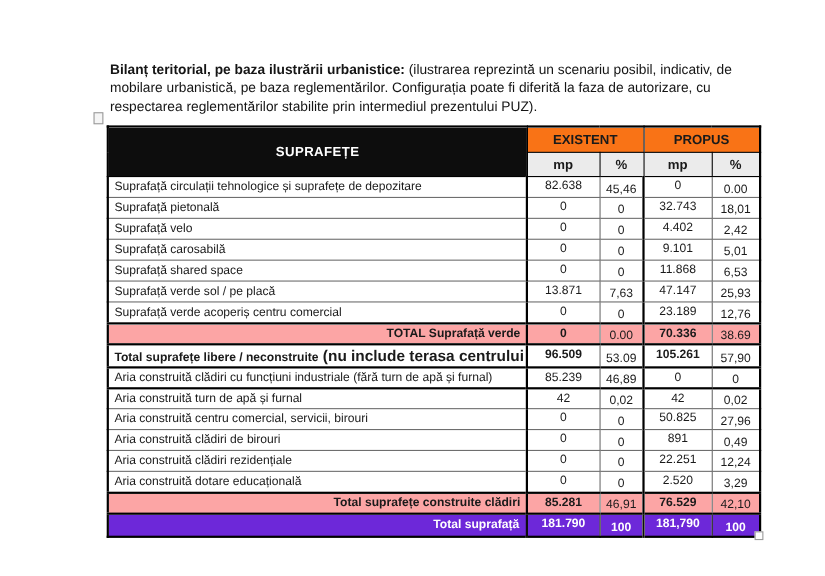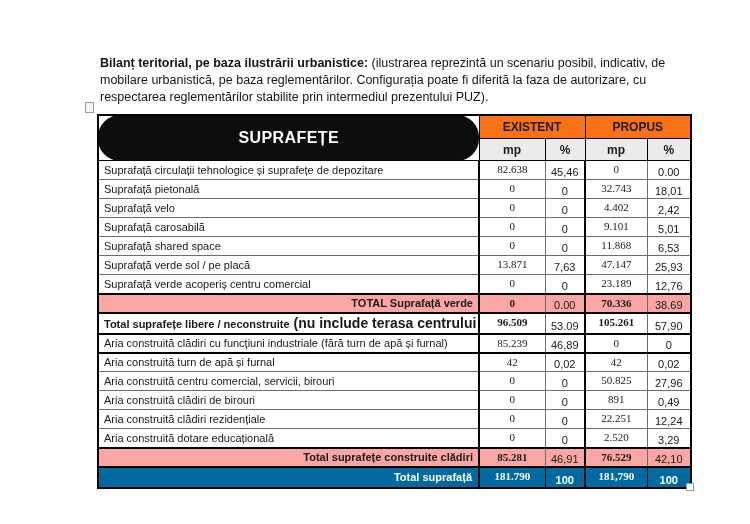--- a/index.html
+++ b/index.html
@@ -21,36 +21,36 @@
   
   .tblwrap{position:absolute;left:97px;top:114px;}
   table{
     border-collapse:collapse;table-layout:fixed;width:593px;
     font-family:"Liberation Sans","DejaVu Sans",sans-serif;
     border:2px solid #000;
   }
   th,td{border:1px solid #6e6e6e;overflow:hidden;white-space:nowrap;}
   th{border-color:#000;}
   .h1 th{height:20px;font-size:12px;font-weight:bold;background:#f97316;text-align:center;vertical-align:middle;}
-  th.suprafete{background:#0d0d0d;color:#ffffff;font-size:16px;letter-spacing:.4px;border-radius:22px;}
+  th.suprafete{background:#0d0d0d;color:#ffffff;font-size:12px;letter-spacing:.4px;}
   .h2 th{height:19px;background:#ebebeb;font-size:12px;font-weight:bold;text-align:center;vertical-align:middle;}
   tr.data{height:19px;}
   tr.data td{font-size:11px;}
   td.label{padding-left:5px;text-align:left;vertical-align:middle;border-right:2px solid #000;}
-  td.mp{text-align:center;vertical-align:top;padding-top:2px;font-family:Liberation Serif, serif;}
+  td.mp{text-align:center;vertical-align:top;padding-top:2px;}
   td.pct{text-align:center;vertical-align:bottom;padding-bottom:1px;}
   td.epct{border-right:2px solid #000;}
   .note{font-size:14px;font-weight:bold;}
   tr.subtotal{background:#fca5a5;}
   tr.subtotal td.label{text-align:right;font-weight:bold;padding-right:5px;}
   tr.subtotal td.mp{font-weight:bold;}
   tr.emphasis{height:21px;}
   tr.emphasis td.label .lbl{font-weight:bold;}
   tr.emphasis td.mp{font-weight:bold;}
-  tr.grand{background:#0369a1;height:21px;}
+  tr.grand{background:#6d28d9;height:21px;}
   tr.grand td{color:#ffffff;border-color:#0d0d0d;font-weight:bold;}
   tr.grand td.label{text-align:right;padding-right:6px;border-right-color:#0d0d0d;}
   tr.grand td.epct{border-right-color:#0d0d0d;}
   tr.thick-top td{border-top:2px solid #000;}
   tr.grand.thick-top td{border-top:2px solid #000;}
   
   .anchor-handle{
     position:absolute;left:85px;top:102px;width:7px;height:9px;
     border:1px solid #9a9a9a;background:#f5f5f5;
   }

